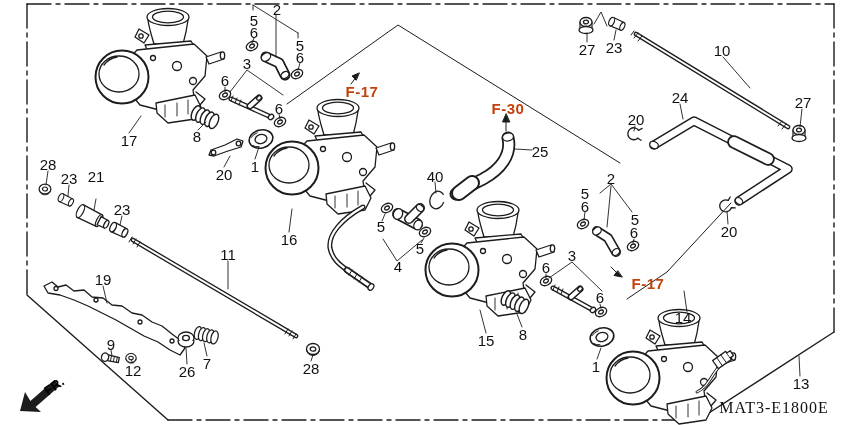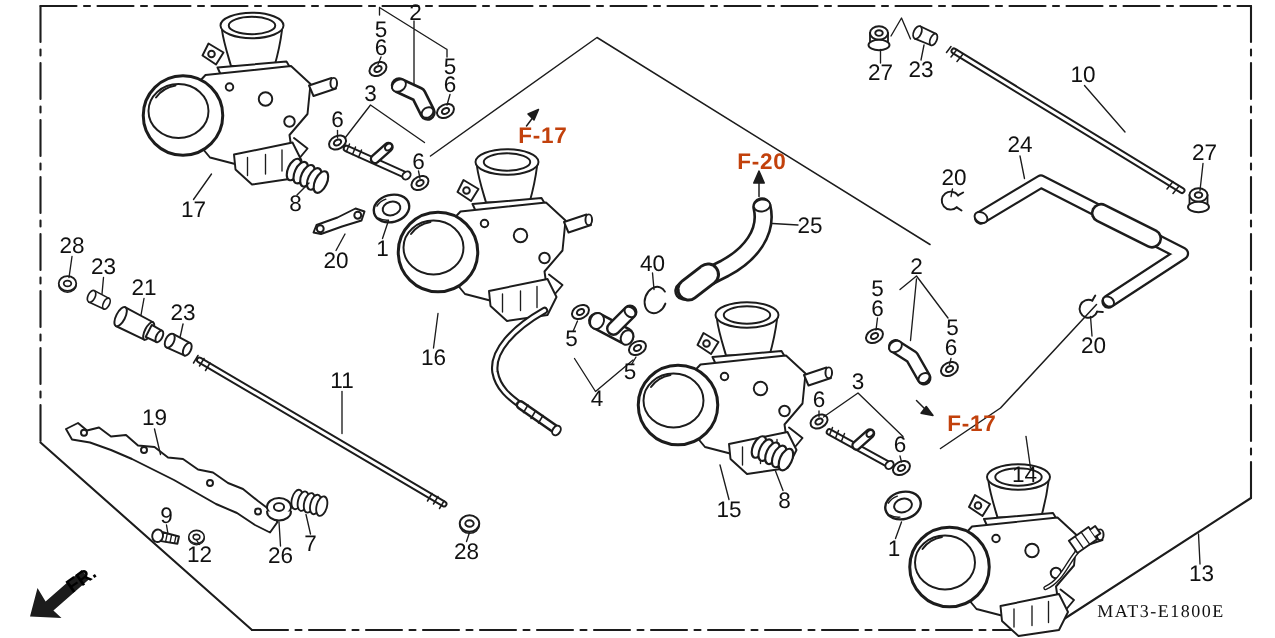--- a/index.html
+++ b/index.html
@@ -5,21 +5,21 @@
   html,body{margin:0;padding:0;background:#fff;}
   .stage{position:relative;width:850px;height:425px;background:#fff;overflow:hidden;
          font-family:"Liberation Sans",sans-serif;color:#111;}
   .stage svg{position:absolute;left:0;top:0;}
   .label-layer{position:absolute;left:0;top:0;width:850px;height:425px;pointer-events:none;}
   .callout{position:absolute;transform:translate(-50%,-50%);font-size:15px;line-height:1;
            color:#111;white-space:nowrap;}
   .ref-label{position:absolute;transform:translate(-50%,-50%);font-size:15px;font-weight:bold;
              color:#c2410c;white-space:nowrap;letter-spacing:0.5px;}
   .doc-code{position:absolute;transform:translate(-50%,-50%);font-family:"Liberation Serif",serif;
-            font-size:12px;letter-spacing:1px;color:#111;white-space:nowrap;}
+            font-size:16px;letter-spacing:1px;color:#111;white-space:nowrap;}
   .fr-label{position:absolute;transform:translate(-50%,-50%) rotate(-35deg);font-size:13px;
             font-weight:bold;color:#000;}
 </style>
 </head>
 <body>
 
 <div class="stage">
 
 <svg width="850" height="425" viewBox="0 0 850 425">
   <defs>
@@ -397,21 +397,21 @@
       <div class="callout" style="left: 300px; top: 57px;">6</div>
       <div class="callout" style="left: 247px; top: 63px;">3</div>
       <div class="callout" style="left: 225px; top: 80px;">6</div>
       <div class="callout" style="left: 279px; top: 108px;">6</div>
       <div class="callout" style="left: 129px; top: 140px;">17</div>
       <div class="callout" style="left: 197px; top: 136px;">8</div>
       <div class="callout" style="left: 224px; top: 174px;">20</div>
       <div class="callout" style="left: 255px; top: 166px;">1</div>
       <div class="callout" style="left: 48px; top: 164px;">28</div>
       <div class="callout" style="left: 69px; top: 178px;">23</div>
-      <div class="callout" style="left: 96px; top: 192px;">21</div>
+      <div class="callout" style="left: 96px; top: 176px;">21</div>
       <div class="callout" style="left: 122px; top: 209px;">23</div>
       <div class="callout" style="left: 587px; top: 49px;">27</div>
       <div class="callout" style="left: 614px; top: 47px;">23</div>
       <div class="callout" style="left: 722px; top: 50px;">10</div>
       <div class="callout" style="left: 680px; top: 97px;">24</div>
       <div class="callout" style="left: 636px; top: 119px;">20</div>
       <div class="callout" style="left: 803px; top: 102px;">27</div>
       <div class="callout" style="left: 540px; top: 151px;">25</div>
       <div class="callout" style="left: 435px; top: 176px;">40</div>
       <div class="callout" style="left: 289px; top: 239px; text-align: right;">16</div>
@@ -433,21 +433,21 @@
       <div class="callout" style="left: 596px; top: 366px;">1</div>
       <div class="callout" style="left: 683px; top: 284px; margin-top: 33px;">14</div>
       <div class="callout" style="left: 729px; top: 231px;">20</div>
       <div class="callout" style="left: 801px; top: 383px;">13</div>
       <div class="callout" style="left: 111px; top: 344px;">9</div>
       <div class="callout" style="left: 133px; top: 370px;">12</div>
       <div class="callout" style="left: 187px; top: 371px;">26</div>
       <div class="callout" style="left: 207px; top: 363px;">7</div>
       <div class="callout" style="left: 311px; top: 368px;">28</div>
       <div class="ref-label" style="left: 362px; top: 91px;">F-17</div>
-      <div class="ref-label" style="left: 508px; top: 108px;">F-20</div>
+      <div class="ref-label" style="left: 508px; top: 108px;">F-30</div>
       <div class="ref-label" style="left: 648px; top: 283px;">F-17</div>
     </div>
 
 <div class="doc-code" style="left:774px;top:408px">MAT3-E1800E</div>
 
 <div class="fr-label" style="left:54px;top:386px">FR.</div>
 
 </div>
 
 </body></html>

